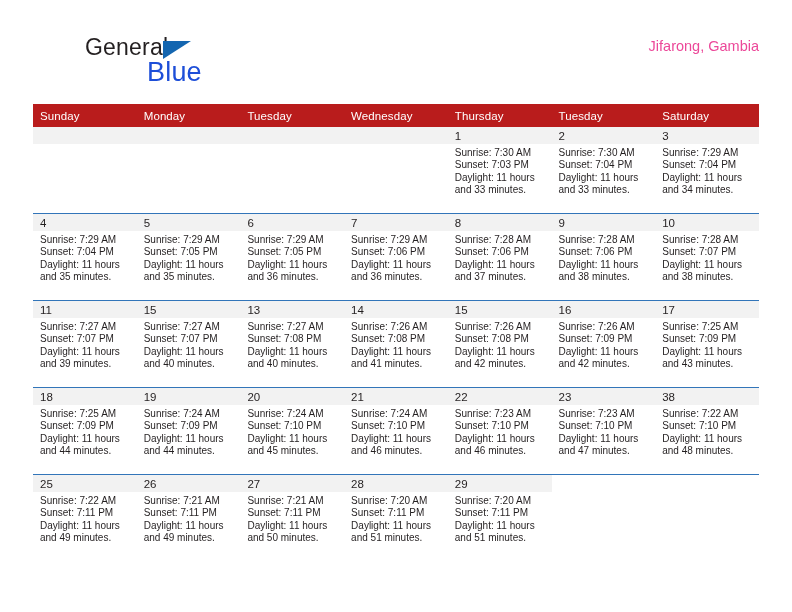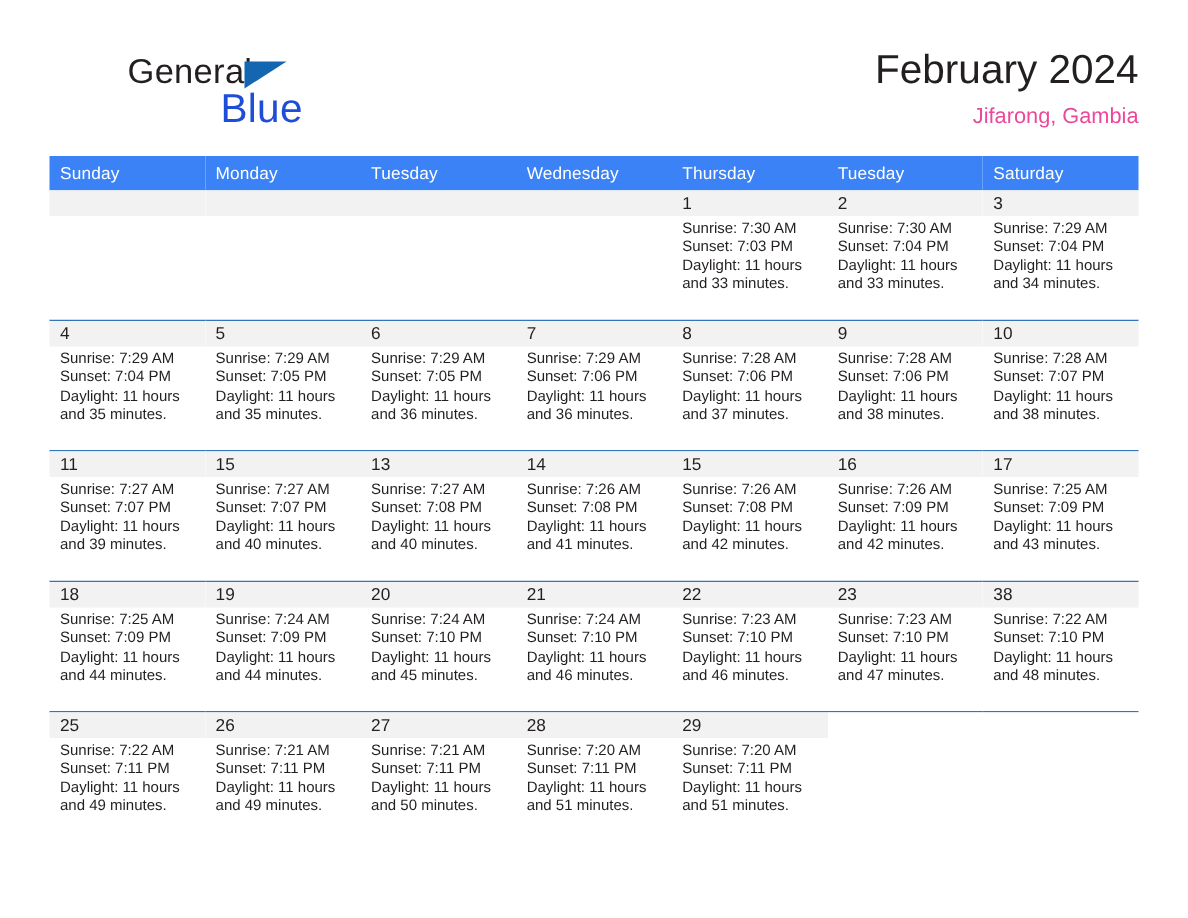--- a/index.html
+++ b/index.html
@@ -88,21 +88,21 @@
   
   .calendar {
     position: absolute;
     left: 33px;
     top: 104px;
     width: 726px;
     border-collapse: collapse;
     table-layout: fixed;
   }
   .calendar th {
-    background: #3b82f6;
+    background: #b91c1c;
     color: #ffffff;
     font-size: 11.5px;
     font-weight: normal;
     text-align: left;
     padding: 5px 0 5px 7px;
     height: 13px;
     letter-spacing: 0.1px;
   }
   .calendar td {
     vertical-align: top;
@@ -150,21 +150,20 @@
 
   <div class="header">
 
     <div class="logo">
       <span class="logo-general">General</span>
       <span class="logo-triangle"></span>
       <span class="logo-blue">Blue</span>
     </div>
 
     <div class="title-block">
-      <div class="cal-title">February 2024</div>
       <div class="cal-subtitle">Jifarong, Gambia</div>
     </div>
 
   </div>
 
   <table class="calendar">
     <thead>
       <tr id="weekday-row">
           <th>Sunday</th>
           <th>Monday</th>

